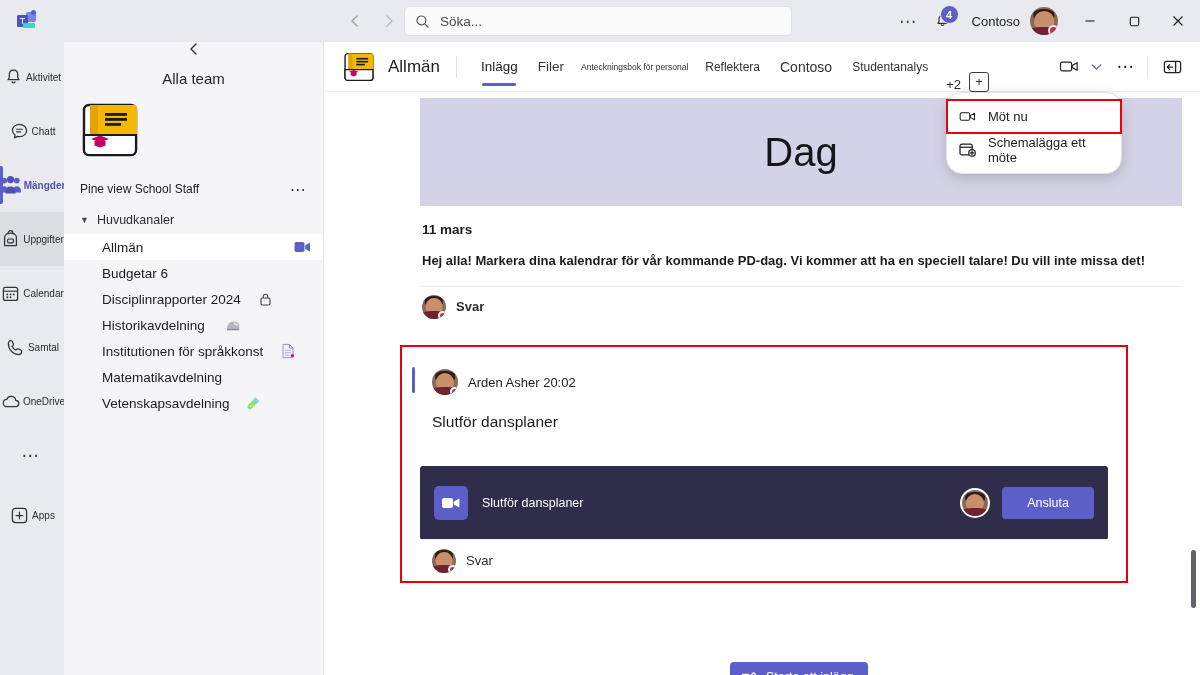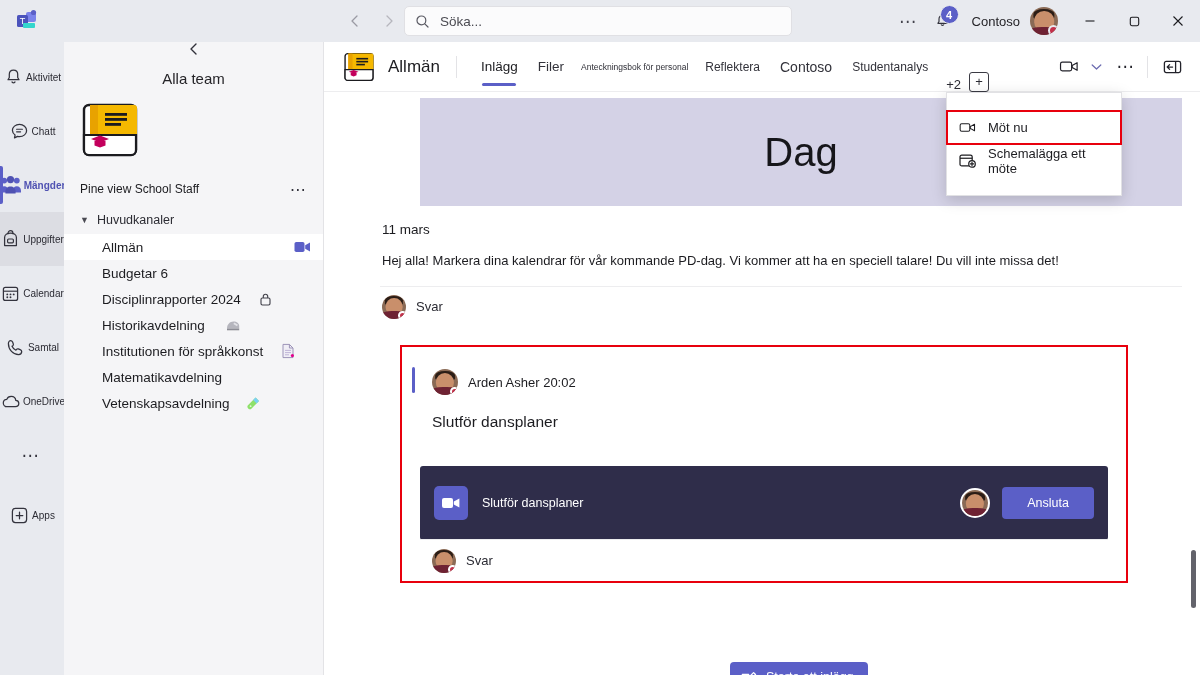--- a/index.html
+++ b/index.html
@@ -137,37 +137,37 @@
     font-size: 13px; margin-left: 8px;
   }
   .more-tabs { font-size: 13px; color: #2b2b33; margin-left: 8px; }
   .head-right { margin-left: auto; display: flex; align-items: center; gap: 6px; }
   .hr-btn { width: 28px; height: 28px; display: flex; align-items: center; justify-content: center; color: #22222a; }
   .hr-dots { color: #22222a; font-size: 17px; letter-spacing: 1.5px; padding: 0 6px; }
 
   
   .dropdown {
     position: absolute; left: 622px; top: 50px; width: 176px;
-    background: #ffffff; border: 1px solid #e1e1e4; border-radius: 0;
-    box-shadow: 0 4px 14px rgba(0,0,0,.17); padding: 18px 0; z-index: 40;
+    background: #ffffff; border: 1px solid #e1e1e4; border-radius: 16px;
+    box-shadow: 0 4px 14px rgba(0,0,0,.17); padding: 7px 0; z-index: 40;
   }
   .dd-item {
     height: 33px; display: flex; align-items: center; gap: 11px; padding: 0 11px;
     font-size: 13px; color: #1c1c20; position: relative;
   }
   .dd-item.hl { outline: 2px solid #e8000d; outline-offset: -1px; }
 
   
   .feed { position: absolute; left: 0; top: 50px; width: 876px; height: 583px; overflow: hidden; }
   .banner {
     margin: 6px 18px 0 96px; height: 108px; background: #d4d2e6;
     display: flex; align-items: center; justify-content: center;
   }
   .banner-txt { font-size: 40px; color: #16161a; font-weight: 400; }
-  .post-block { margin: 0 18px 0 56px; }
+  .post-block { margin: 0 18px 0 96px; font-weight: bold; }
   .post-date { font-size: 13.5px; color: #1c1c20; padding: 16px 0 0 2px; }
   .post-body { font-size: 13px; color: #1c1c20; padding: 16px 0 18px 2px; }
   .reply-row {
     display: flex; align-items: center; gap: 10px; height: 40px;
     border-top: 1px solid #ededef; padding-left: 2px;
   }
   .reply-av { width: 24px; height: 24px; }
   .reply-txt { font-size: 13px; color: #2b2b33; }
 
   

